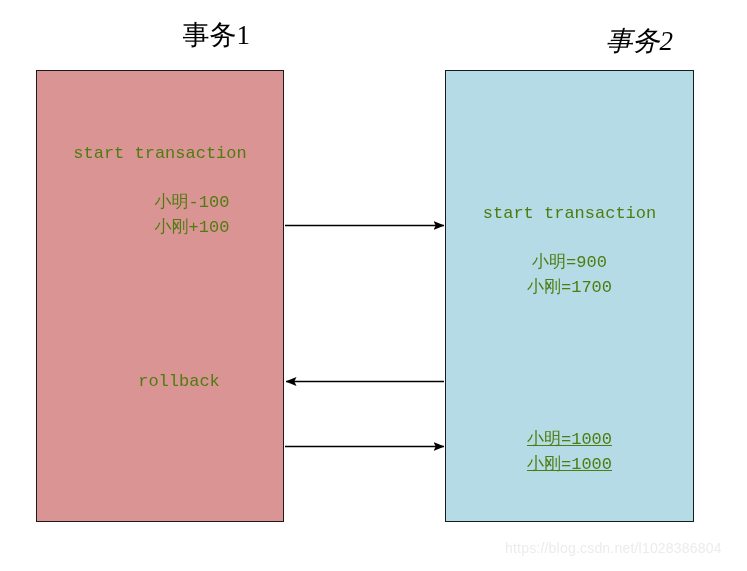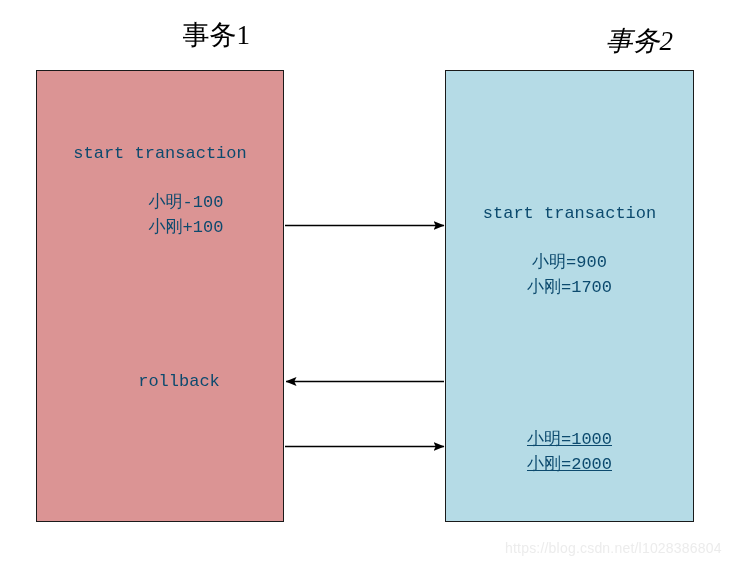--- a/index.html
+++ b/index.html
@@ -60,36 +60,36 @@
     width: 249px;
     height: 452px;
     background: #b5dbe6;
   }
   .box-text {
     position: absolute;
     font-family: "Liberation Mono", "DejaVu Sans Mono", monospace;
     font-size: 17px;
     line-height: 25px;
     white-space: nowrap;
-    color: #0c4a6e;
+    color: #4d7c0f;
     text-align: center;
   }
   .cjk-line {
     font-family: "Liberation Mono", "DejaVu Sans Mono", monospace;
     font-size: 17px;
     line-height: 25px;
   }
   
   #txn1-start {
     left: 36px;
     top: 141px;
     width: 248px;
   }
   #txn1-amounts {
-    left: 42px;
+    left: 48px;
     top: 190px;
     width: 288px;
   }
   #txn1-rollback {
     left: 36px;
     top: 369px;
     width: 286px;
   }
   
   #txn2-start {
@@ -152,16 +152,16 @@
 </div>
 <div class="box-text" id="txn1-rollback">rollback</div>
 
 <div class="box-text" id="txn2-start">start transaction</div>
 <div class="box-text" id="txn2-read1">
   <div class="cjk-line">小明=900</div>
   <div class="cjk-line">小刚=1700</div>
 </div>
 <div class="box-text" id="txn2-read2">
   <div class="cjk-line">小明=1000</div>
-  <div class="cjk-line">小刚=2000</div>
+  <div class="cjk-line">小刚=1000</div>
 </div>
 
 <div id="watermark">https://blog.csdn.net/l1028386804</div>
 
 </body></html>

